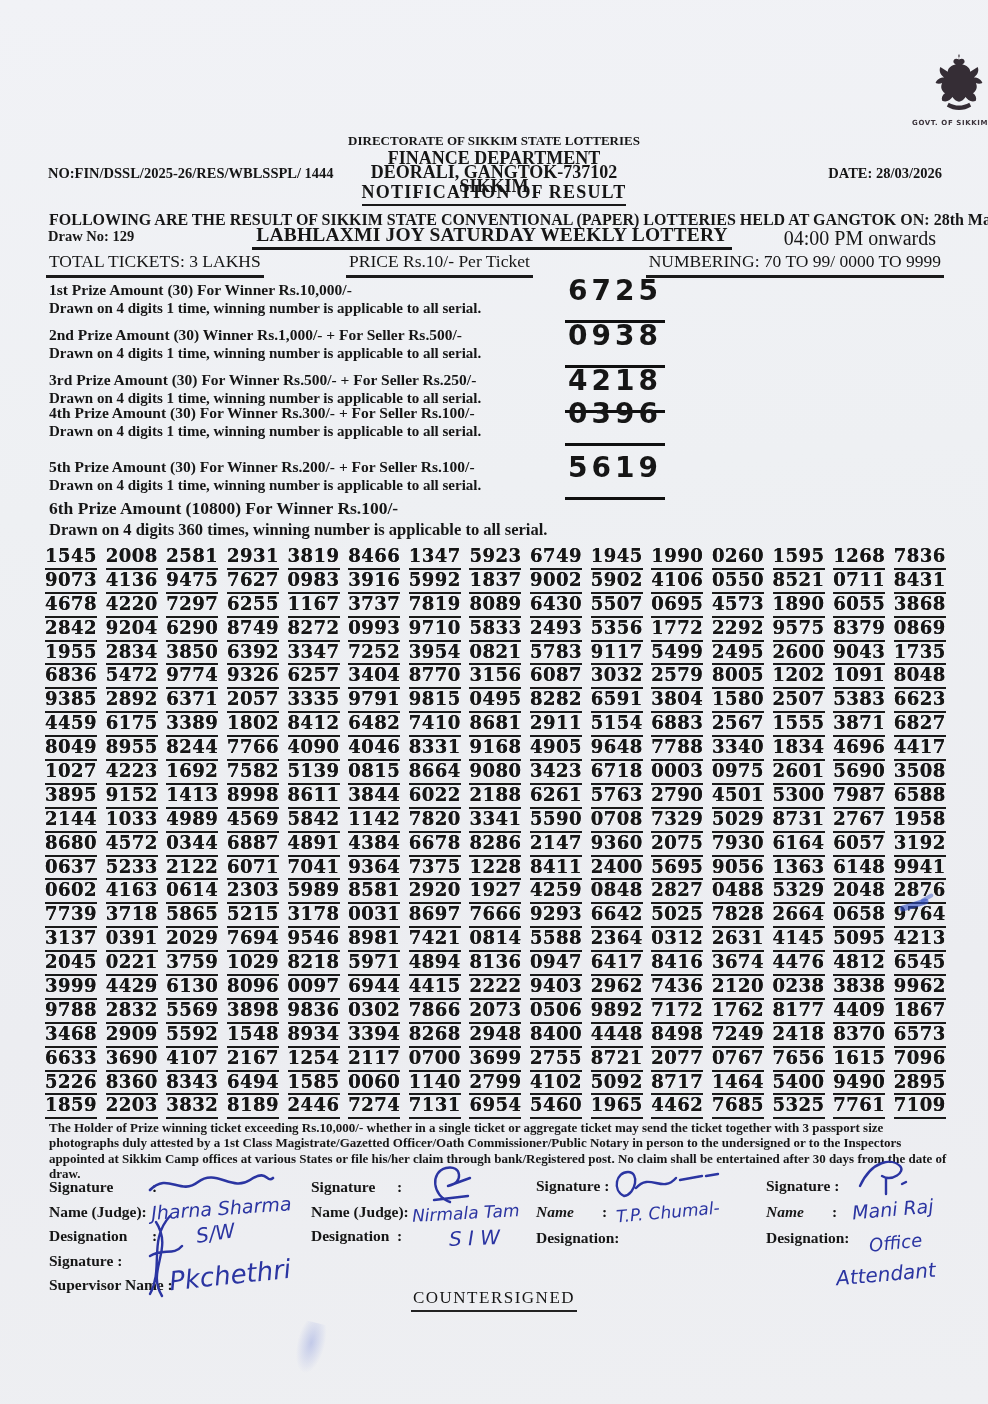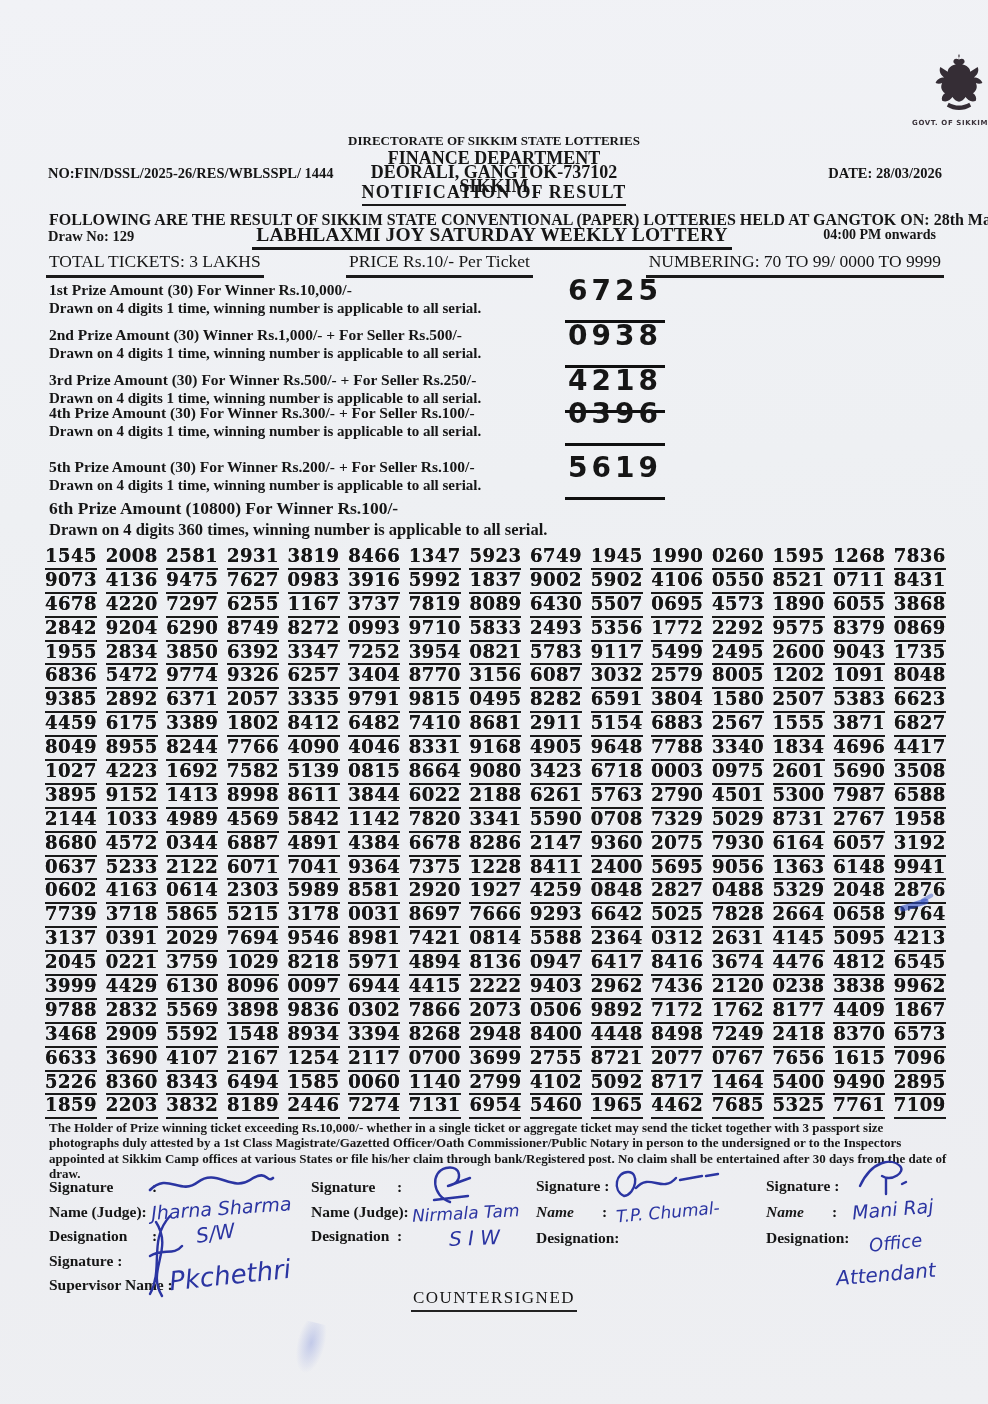--- a/index.html
+++ b/index.html
@@ -16,21 +16,21 @@
   .org-line  { position:absolute; left:0; width:100%; text-align:center; font-weight:bold; font-size:18px; }
   .dept { top:148px; } .addr { top:162px; } .state { top:176px; }
   .ref-row { position:absolute; top:165px; left:48px; right:46px; display:flex; justify-content:space-between; font-weight:bold; font-size:14.5px; }
   .doc-title-wrap { position:absolute; top:182px; left:0; width:100%; text-align:center; }
   .doc-title { display:inline-block; font-weight:bold; font-size:18px; letter-spacing:1.2px; border-bottom:2.5px solid #1a1a1a; padding-bottom:1px; }
   .statement { position:absolute; top:211px; left:49px; font-weight:bold; font-size:16px; white-space:nowrap; }
   .draw-row { position:absolute; top:224px; left:48px; right:52px; height:26px; }
   .draw-no { position:absolute; left:0; top:4px; font-weight:bold; font-size:14.5px; }
   .lottery-name-wrap { position:absolute; left:0; right:0; text-align:center; top:0; }
   .lottery-name { display:inline-block; font-weight:bold; font-size:19.5px; border-bottom:3px solid #151515; padding:0 4px 1px; letter-spacing:.2px; }
-  .draw-time { position:absolute; right:0; top:3px; font-weight:bold; font-size:14px; }
+  .draw-time { position:absolute; right:0; top:3px; font-weight:normal; font-size:20px; }
   .tickets-row { position:absolute; top:251px; left:0; width:100%; height:28px; font-size:17.5px; }
   .tseg { position:absolute; border-bottom:3px solid #1b1b1b; padding:0 3px 3px; white-space:nowrap; }
   .t1 { left:46px; } .t2 { left:346px; } .t3 { right:44px; }
   
   .prize-block { position:absolute; left:49px; width:660px; }
   .p1 { top:281px; } .p2 { top:326px; } .p3 { top:371px; } .p4 { top:404px; } .p5 { top:458px; }
   .prize-line1 { font-weight:bold; font-size:15.5px; line-height:18px; white-space:nowrap; }
   .prize-line2 { font-weight:bold; font-size:15px; line-height:18px; white-space:nowrap; }
   .prize-num {
     position:absolute; left:516px; top:-6px;

